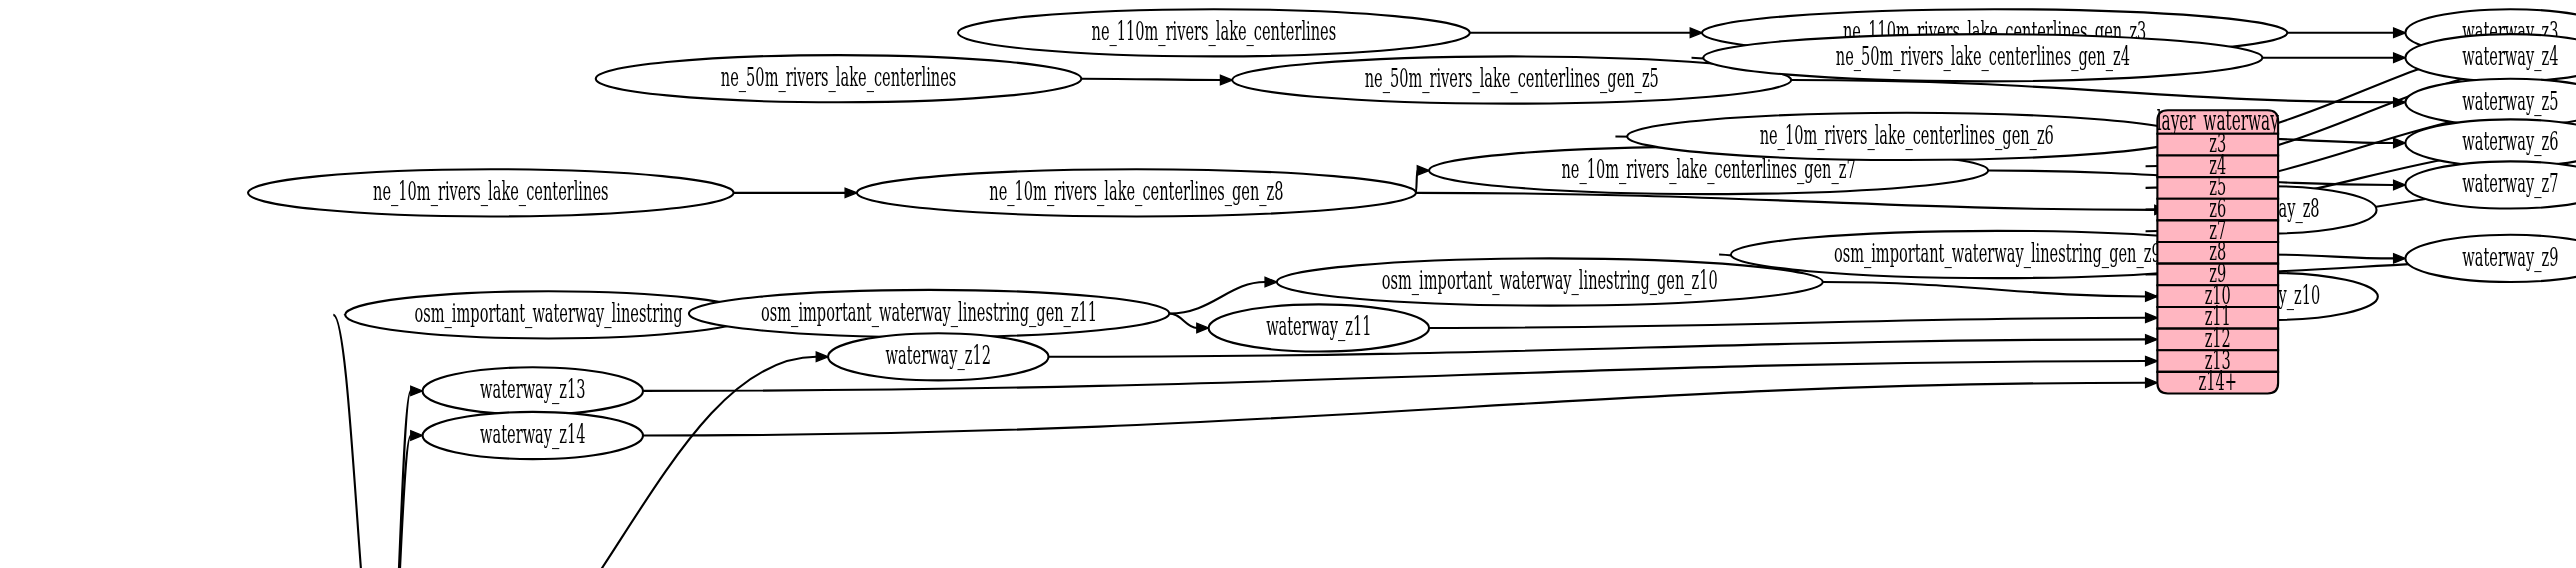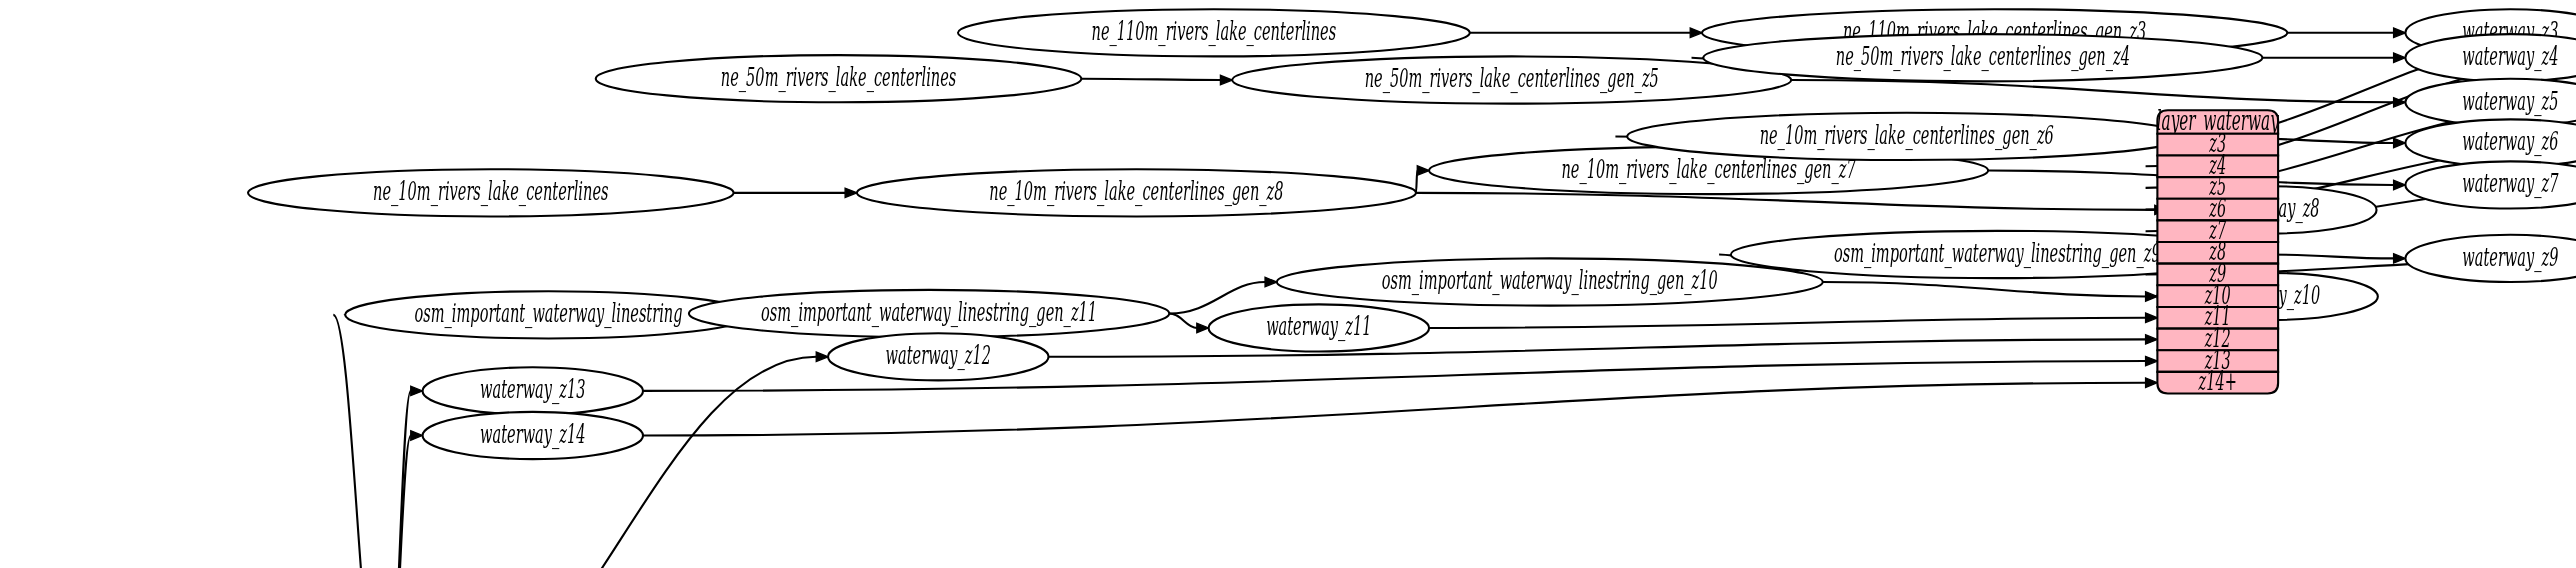--- a/index.html
+++ b/index.html
@@ -7,21 +7,20 @@
     padding: 0;
     background: #ffffff;
   }
   #canvas {
     position: relative;
     width: 2576px;
     height: 568px;
     background: #ffffff;
     font-family: "DejaVu Serif", "Liberation Serif", serif;
     overflow: hidden;
-    font-style: italic;
   }
   #graph-svg {
     position: absolute;
     left: 0;
     top: 0;
     width: 2576px;
     height: 568px;
   }
   .node-ellipse {
     fill: #ffffff;

